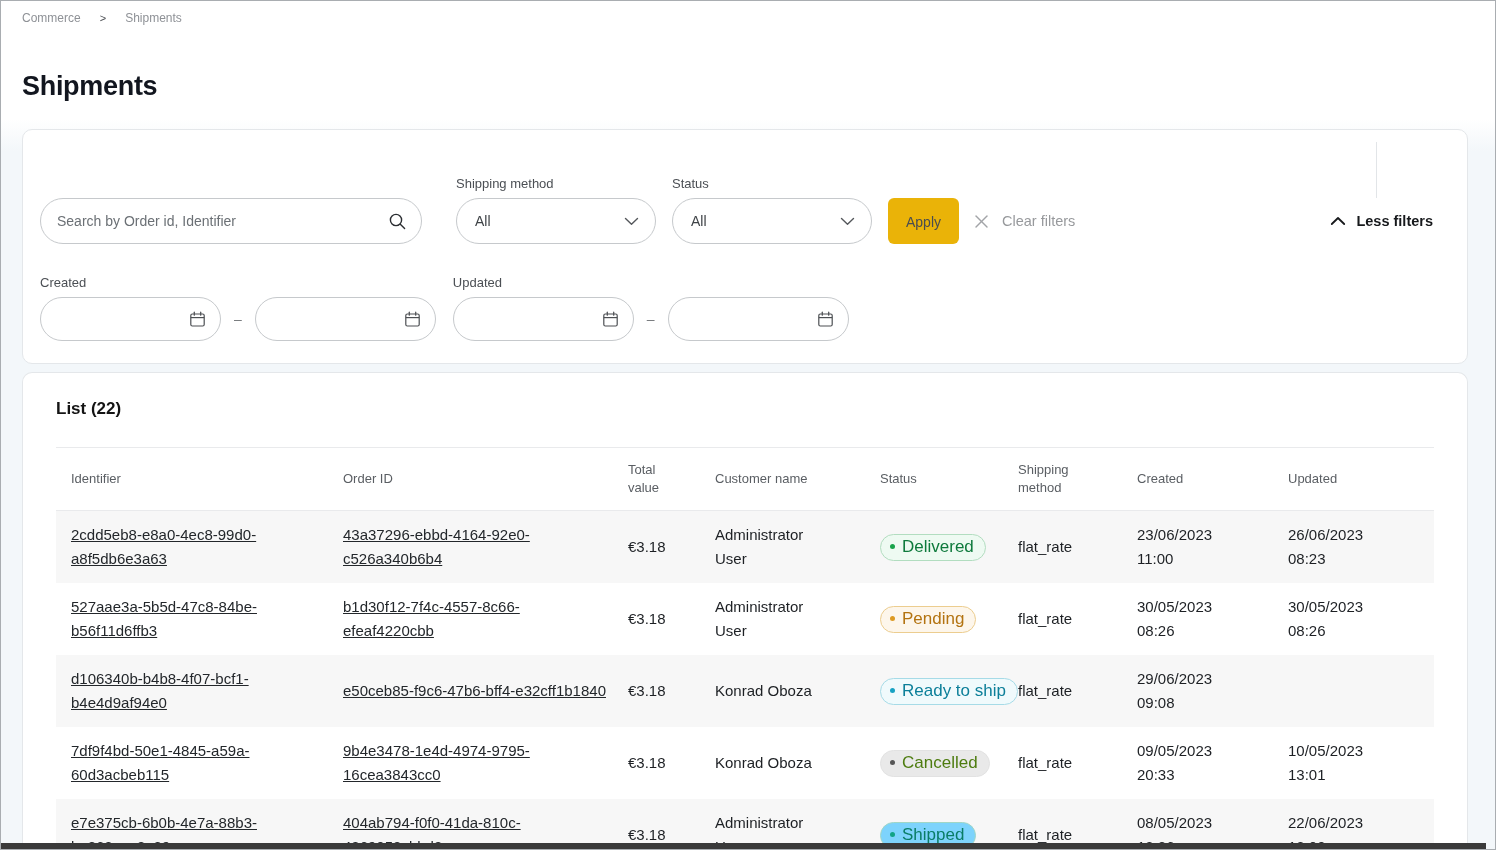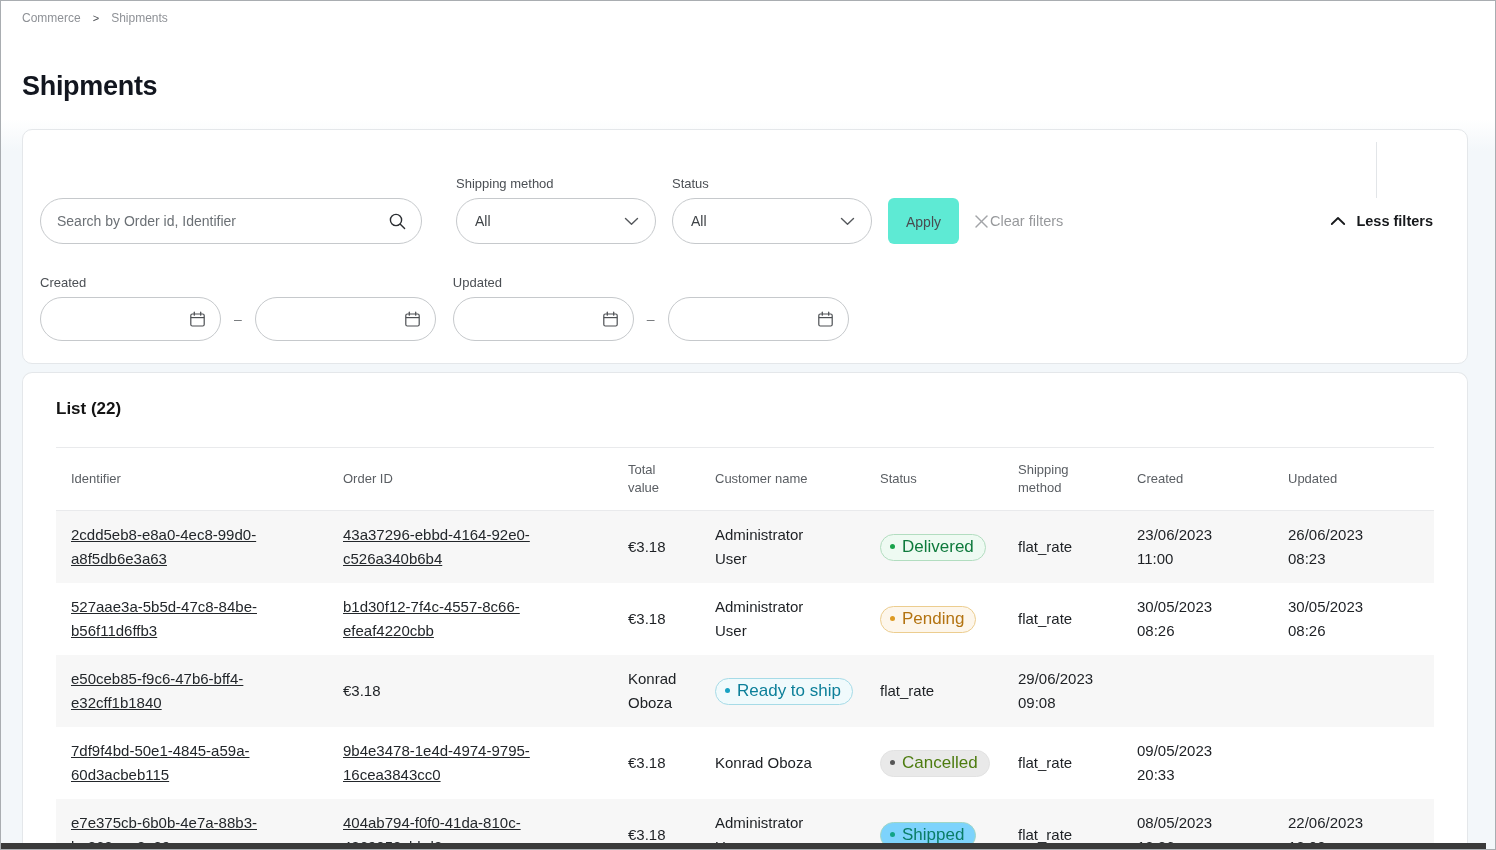--- a/index.html
+++ b/index.html
@@ -14,21 +14,21 @@
     width: 1496px;
     height: 850px;
     overflow: hidden;
     border: 1px solid #a9adb1;
     background: linear-gradient(180deg, #ffffff 0px, #ffffff 118px, #f3f7fa 150px, #f3f7fa 100%);
   }
   
   .breadcrumb {
     display: flex;
     align-items: center;
-    gap: 12px;
+    gap: 19px;
     padding: 10px 0 0 21px;
     font-size: 12px;
     color: #8e9196;
   }
   .breadcrumb a { color: #8e9196; text-decoration: none; cursor: pointer; }
   .crumb-sep { font-size: 11px; color: #4a4d52; }
   
   .page-title {
     margin: 46px 0 0 21px;
     font-size: 27px;
@@ -76,32 +76,32 @@
     cursor: pointer;
     font-size: 14px;
     color: #3f4347;
   }
   .gap16 { margin-right: 16px; }
   .apply-btn {
     height: 46px;
     padding: 16px 18px;
     border: none;
     border-radius: 6px;
-    background: #5eead4;
+    background: #eab308;
     color: #494c50;
     font-family: "Liberation Sans", sans-serif;
     font-size: 14px;
     cursor: pointer;
     margin-right: 14px;
   }
   .clear-btn {
     height: 46px;
     display: flex;
     align-items: center;
-    gap: 0;
+    gap: 12px;
     border: none;
     background: transparent;
     color: #97999c;
     font-family: "Liberation Sans", sans-serif;
     font-size: 14.5px;
     cursor: pointer;
   }
   .right-zone { margin-left: auto; display: flex; align-items: center; flex-direction: column; }
   .v-divider { width: 1px; height: 56px; background: #e2e5e8; margin-right: 24px; }
   .less-filters {
@@ -420,20 +420,23 @@
     <div class="cell">
       <span class="wrap-date">30/05/2023 08:26</span>
     </div>
     <div class="cell">
       <span class="wrap-date">30/05/2023 08:26</span>
     </div>
   </div>
 
   <div class="grid-row trow alt">
     <div class="cell">
+      <a class="id-link" href="#">d106340b-b4b8-4f07-bcf1-b4e4d9af94e0</a>
+    </div>
+    <div class="cell">
       <a class="id-link" href="#">e50ceb85-f9c6-47b6-bff4-e32cff1b1840</a>
     </div>
     <div class="cell">€3.18</div>
     <div class="cell">
       <span class="wrap-mid">Konrad Oboza</span>
     </div>
     <div class="cell">
       <span class="badge" style="background: rgb(240, 250, 252); border-color: rgb(166, 219, 231); color: rgb(12, 127, 153);">
         <span class="dot" style="background: rgb(23, 162, 195);"></span>
         <span>Ready to ship</span>
@@ -459,20 +462,23 @@
     <div class="cell">
       <span class="badge" style="background: rgb(233, 233, 233); border-color: rgb(226, 226, 226); color: #4d7c0f;">
         <span class="dot" style="background: rgb(86, 86, 86);"></span>
         <span>Cancelled</span>
       </span>
     </div>
     <div class="cell">flat_rate</div>
     <div class="cell">
       <span class="wrap-date">09/05/2023 20:33</span>
     </div>
+    <div class="cell">
+      <span class="wrap-date">10/05/2023 13:01</span>
+    </div>
   </div>
 
   <div class="grid-row trow alt">
     <div class="cell">
       <a class="id-link" href="#">e7e375cb-6b0b-4e7a-88b3-be862ace8a89</a>
     </div>
     <div class="cell">
       <a class="id-link" href="#">404ab794-f0f0-41da-810c-4869053cbbd3</a>
     </div>
     <div class="cell">€3.18</div>

